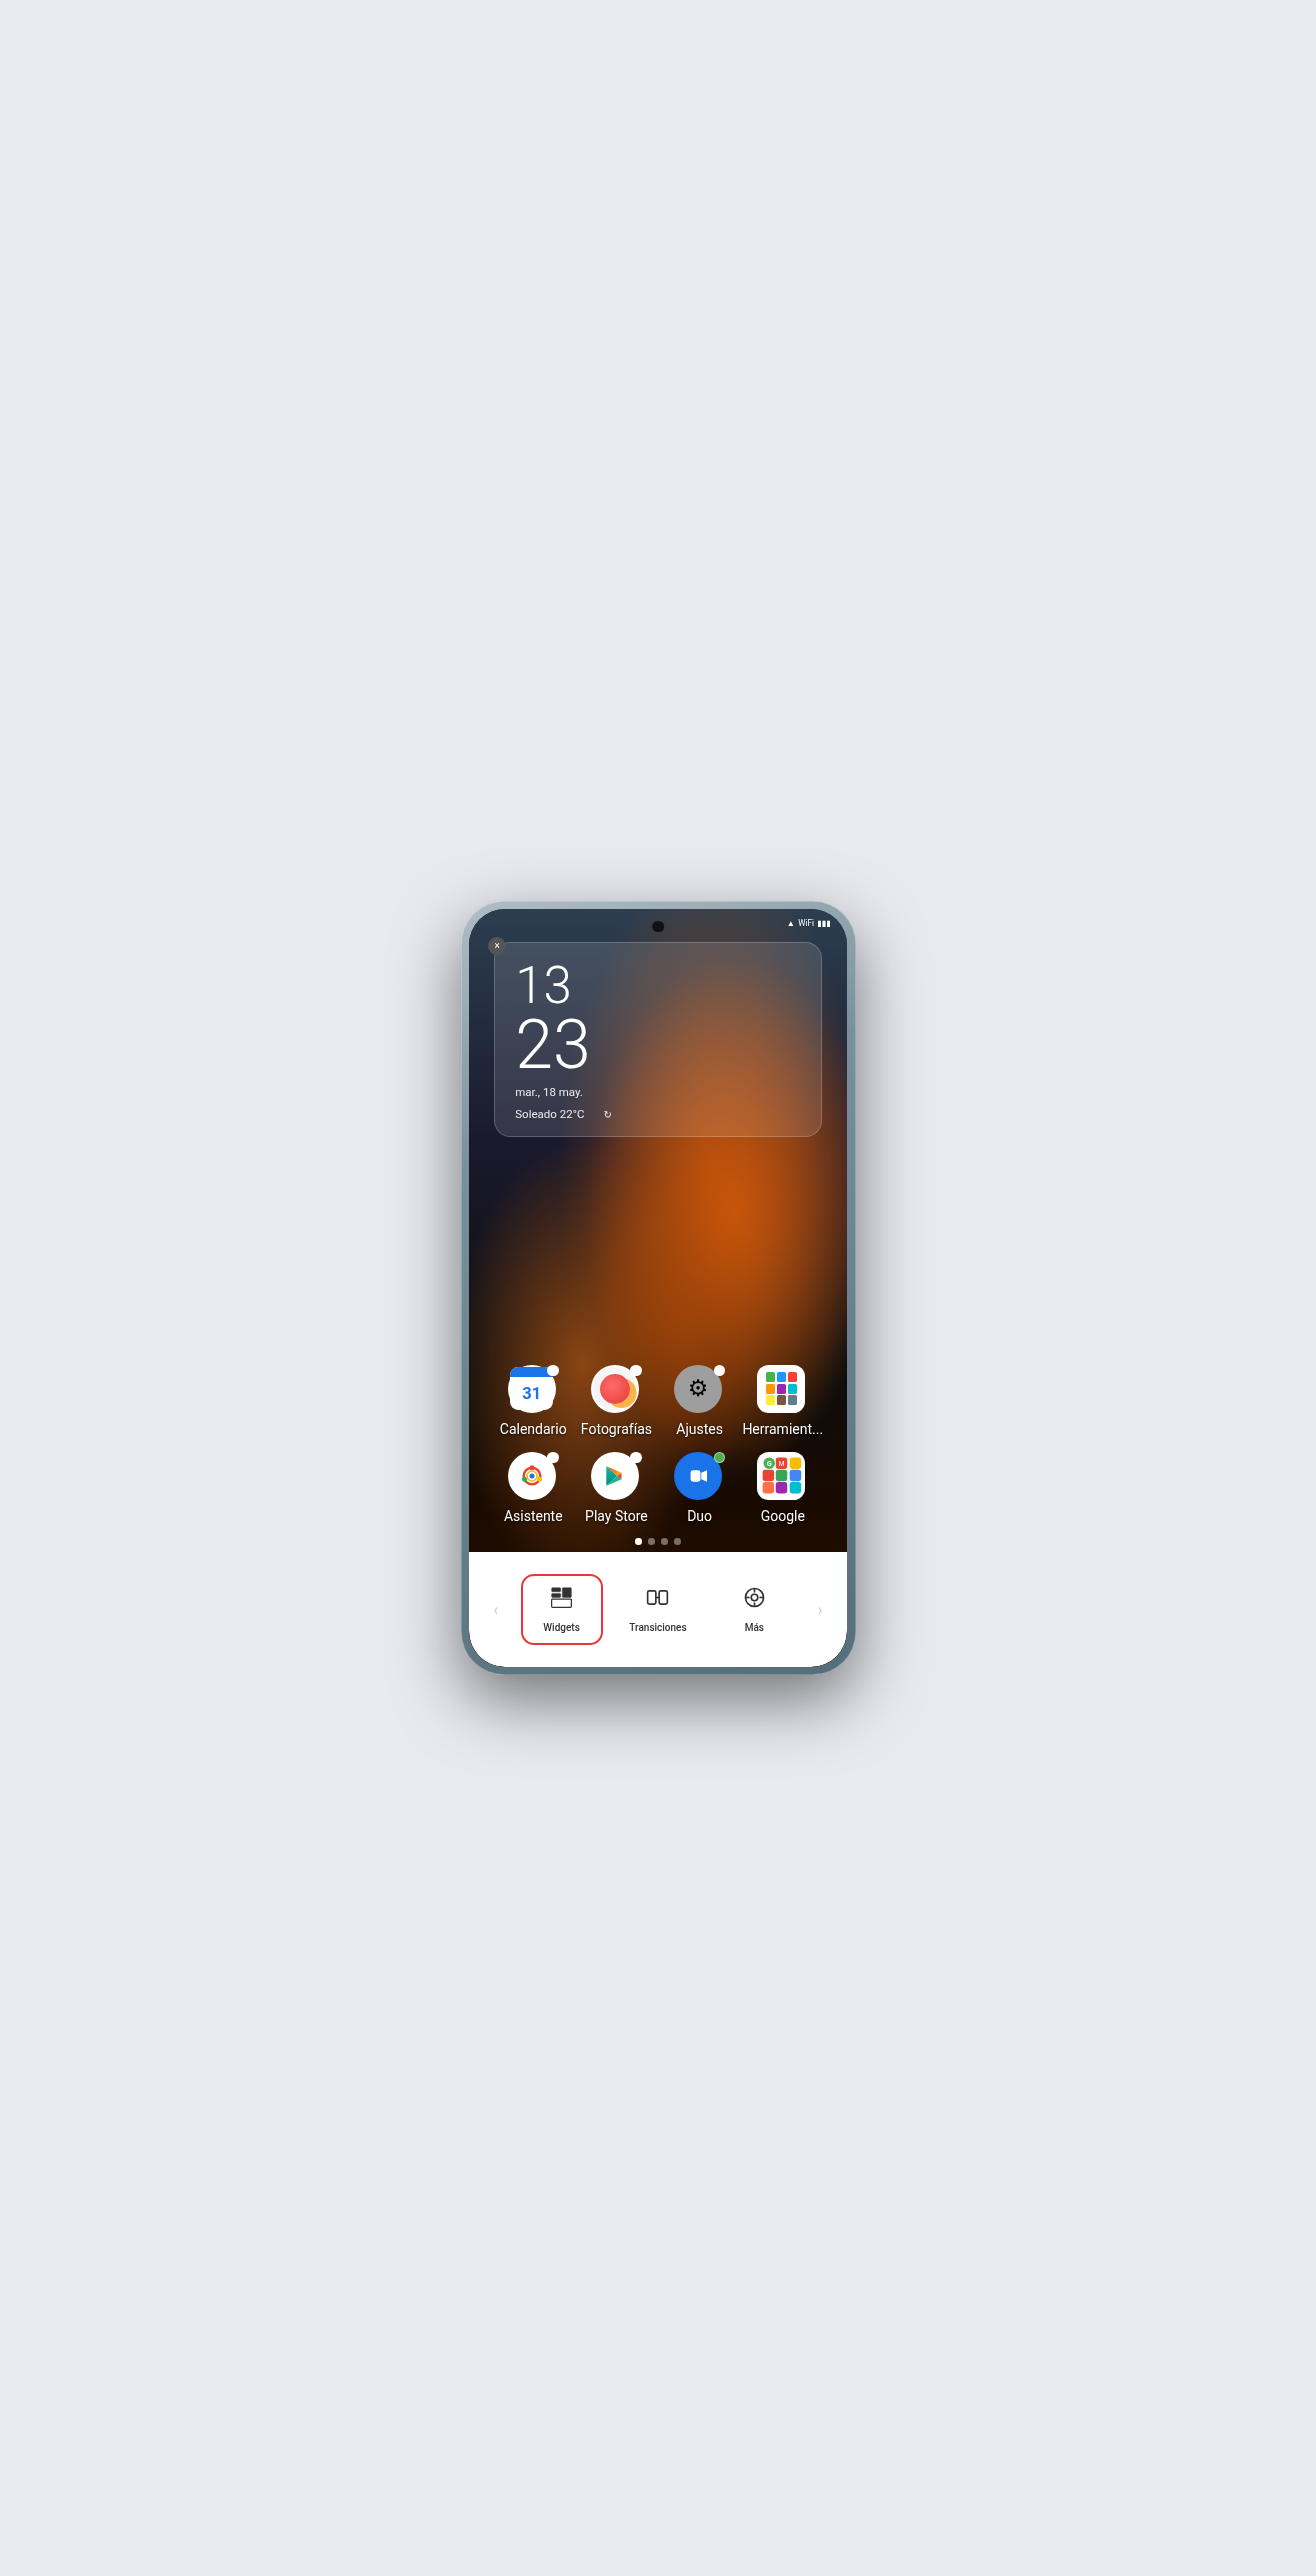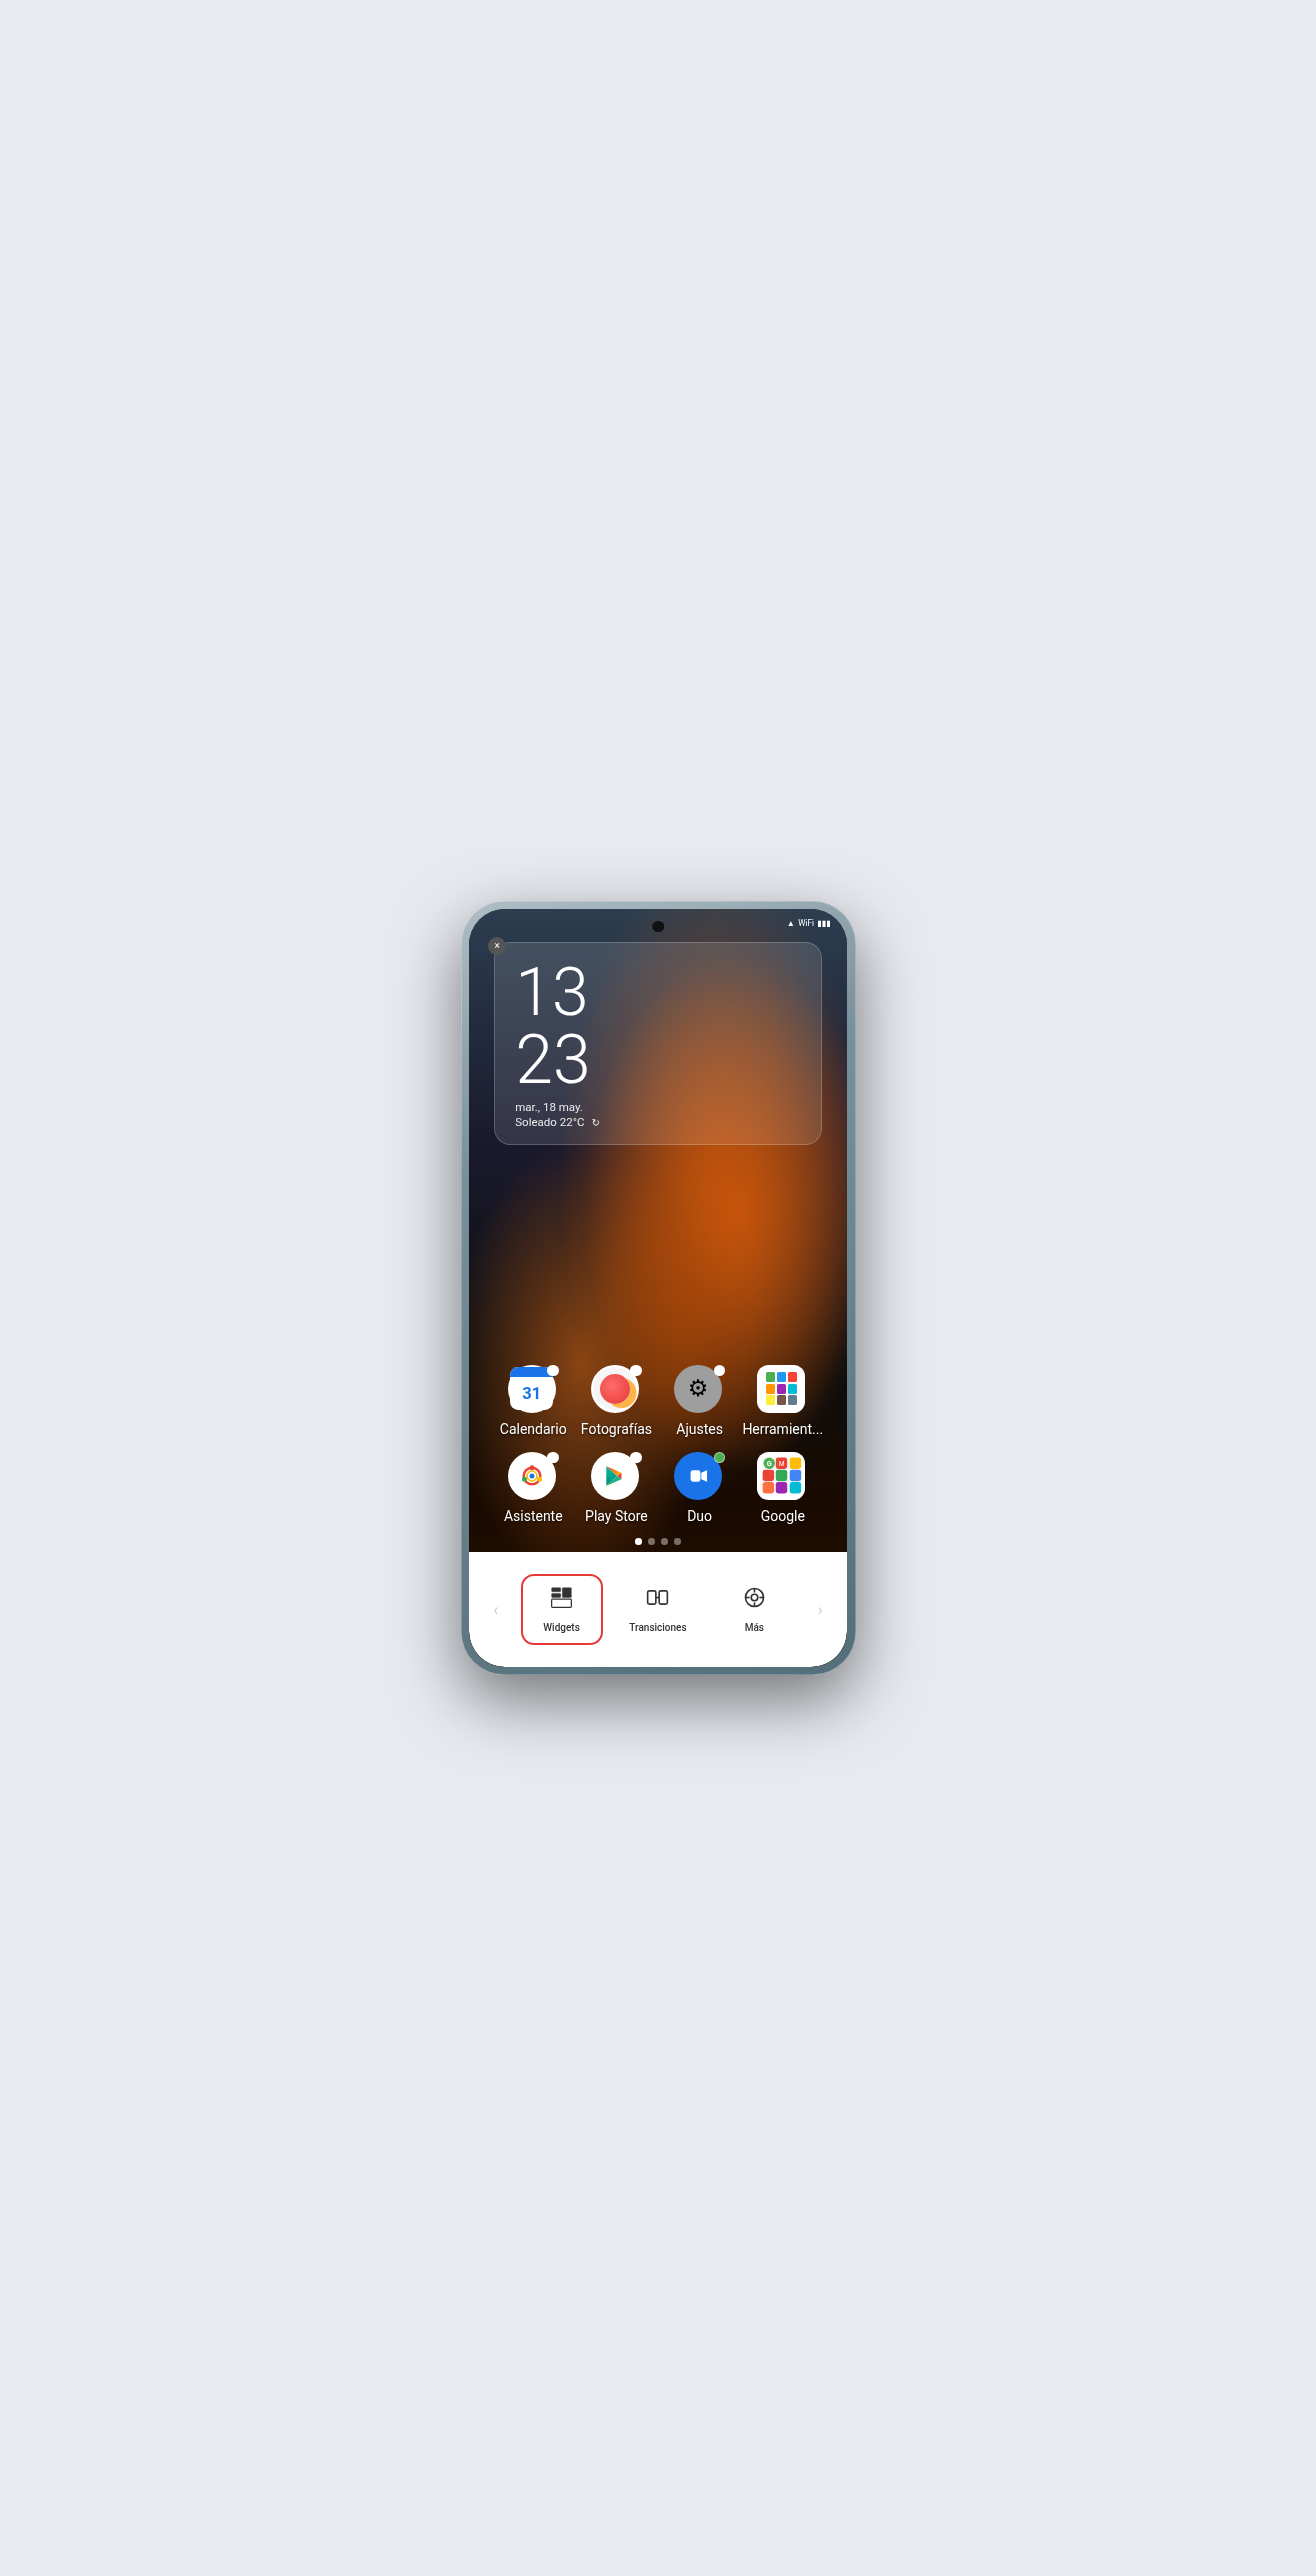--- a/index.html
+++ b/index.html
@@ -118,21 +118,21 @@
       border-radius: 50%;
       display: flex;
       align-items: center;
       justify-content: center;
       color: white;
       font-size: 10px;
       cursor: pointer;
     }
 
     .clock-hours {
-      font-size: 66px;
+      font-size: 51px;
       font-weight: 300;
       color: white;
       line-height: 1;
     }
 
     .clock-minutes {
       font-size: 68px;
       font-weight: 300;
       color: white;
       line-height: 1;
@@ -140,24 +140,24 @@
 
     .clock-date {
       color: rgba(255,255,255,0.9);
       font-size: 11.5px;
       margin-top: 6.6px;
     }
 
     .clock-weather {
       color: rgba(255,255,255,0.9);
       font-size: 11.5px;
-      margin-top: 1px;
-      display: flex;
-      align-items: center;
-      gap: 7px;
+      margin-top: 8px;
+      display: flex;
+      align-items: center;
+      gap: 19px;
     }
 
     
     .app-grid {
       position: absolute;
       bottom: 128px;
       left: 0;
       right: 0;
       padding: 0 23px;
       z-index: 10;

